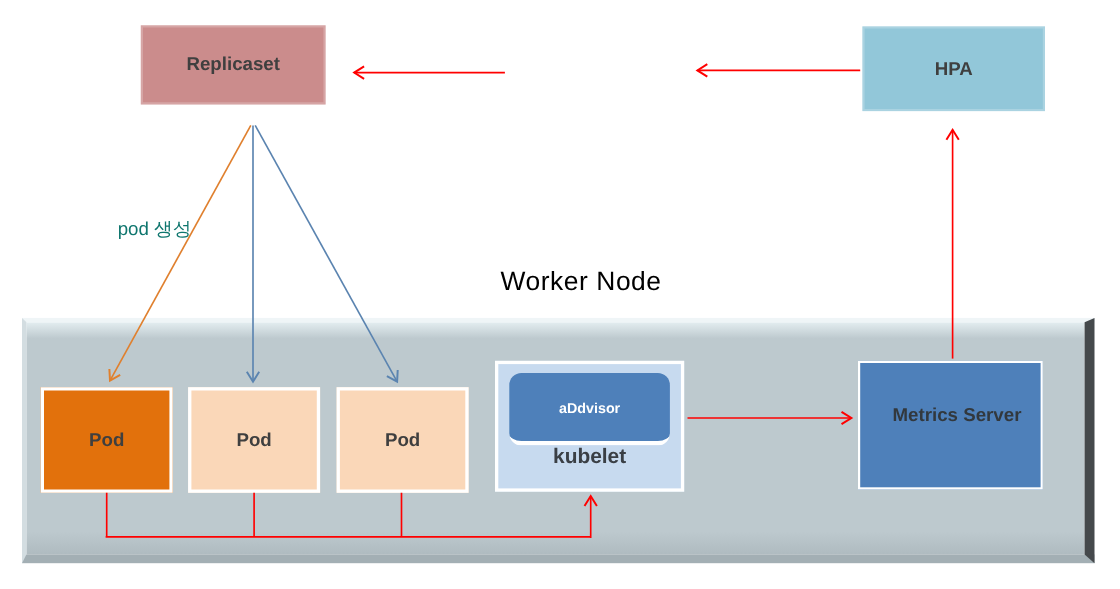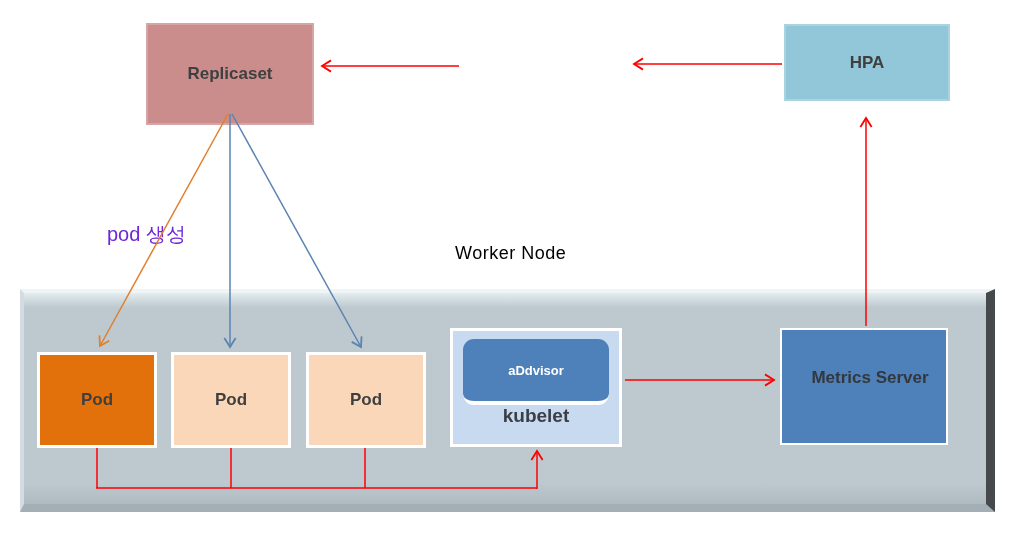--- a/index.html
+++ b/index.html
@@ -5,29 +5,29 @@
   html,body{margin:0;padding:0;background:#fff;}
   .canvas{
     position:relative;width:1018px;height:535px;background:#fff;overflow:hidden;
     font-family:"Liberation Sans","DejaVu Sans",sans-serif;
   }
   .box{
     position:absolute;display:flex;align-items:center;justify-content:center;
     box-sizing:border-box;font-weight:bold;font-size:17px;color:var(--label-dark);
   }
   .top-box{box-shadow:inset 0 0 0 2px rgba(255,255,255,0.22);}
-  .replicaset{left:146px;top:23px;width:168px;height:102px;background:var(--replicaset-bg);}
+  .replicaset{left:128px;top:23px;width:168px;height:72px;background:var(--replicaset-bg);}
   .deployment{left:461px;top:25px;width:167px;height:86px;background:var(--deployment-bg);}
   .hpa{left:784px;top:24px;width:166px;height:77px;background:var(--hpa-bg);}
 
   .pod-label-annot{
-    position:absolute;left:107px;top:197px;font-size:20px;color:#6d28d9;margin-top:24px;
+    position:absolute;left:107px;top:197px;font-size:17px;color:#0f766e;
   }
   .worker-node-title{
-    position:absolute;left:455px;top:243px;font-size:18px;color:#000;font-weight:normal;
+    position:absolute;left:455px;top:243px;font-size:24px;color:#000;font-weight:normal;
     letter-spacing:0.5px;
   }
 
   .worker-node{
     position:absolute;left:20px;top:289px;width:975px;height:223px;box-sizing:border-box;
     background:linear-gradient(180deg,#e3edf0 0%,var(--node-bg) 7%,var(--node-bg) 90%,#afbbc0 100%);
     border-top:4px solid #eff5f7;
     border-left:4px solid #d3dde1;
     border-right:9px solid #45494c;
     border-bottom:8px solid #a3afb4;

